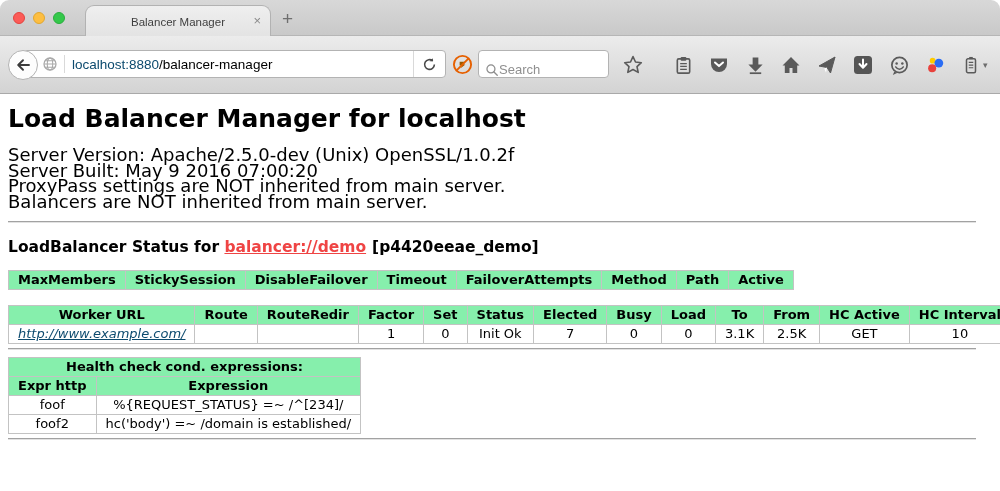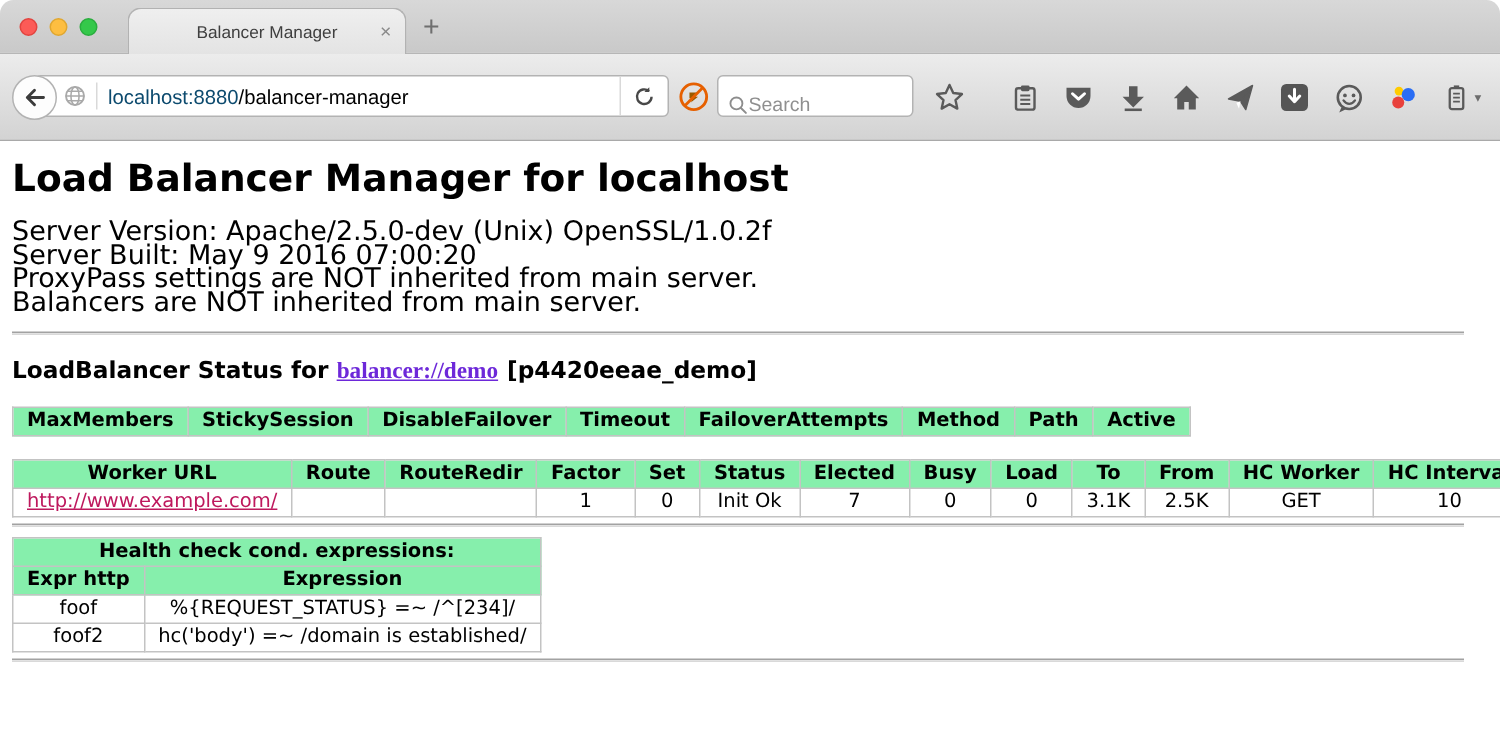--- a/index.html
+++ b/index.html
@@ -44,29 +44,29 @@
 
   
   .content { padding:9px 24px 0 8px; font-family:"DejaVu Sans","Liberation Sans",sans-serif; color:#000; }
   h1.pagetitle { font-size:25px; line-height:28px; margin-top:2px; font-weight:bold; }
   .info { margin-top:14px; font-size:18px; line-height:15.5px; }
   hr.rule { border:none; height:2px; background:#a2a2a2; border-bottom:1px solid #e2e2e2; }
   .hr1 { margin-top:12px; }
   .hr2 { margin-top:4px; }
   .hr3 { margin-top:4px; }
   h3.status { margin-top:15px; font-size:15.5px; font-weight:bold; }
-  h3.status a { color:#6d28d9;font-family:Liberation Serif, serif; }
+  h3.status a { color:#ef4444; }
   h3.status .suffix { margin-left:6px; }
 
   table.data { border-collapse:collapse; font-size:13px; white-space:nowrap; }
   table.data th, table.data td { border:1px solid #c3c3c3; padding:1px 9px 2px; text-align:center; }
   table.data th { background:#86efac; font-weight:bold; }
   table.data { border:1px solid #757575; }
   table.data td.left { text-align:left; }
-  table.data a { color:#be185d; }
+  table.data a { color:#0c4a6e;font-style:italic; }
   .tbl1 { margin-top:14px; }
   .tbl2 { margin-top:15px; }
   .tbl3 { margin-top:7px; }
 </style>
 </head>
 <body>
 
 <div class="window">
   <div class="chrome">
     <div class="tabbar">
@@ -232,21 +232,21 @@
             <th>Route</th>
             <th>RouteRedir</th>
             <th>Factor</th>
             <th>Set</th>
             <th>Status</th>
             <th>Elected</th>
             <th>Busy</th>
             <th>Load</th>
             <th>To</th>
             <th>From</th>
-            <th>HC Worker</th>
+            <th>HC Active</th>
             <th>HC Interval</th>
           </tr>
       <tr>
         <td class="left"><a href="#">http://www.example.com/</a></td>
 
       <td></td>
             <td></td>
             <td>1</td>
             <td>0</td>
             <td>Init Ok</td>

